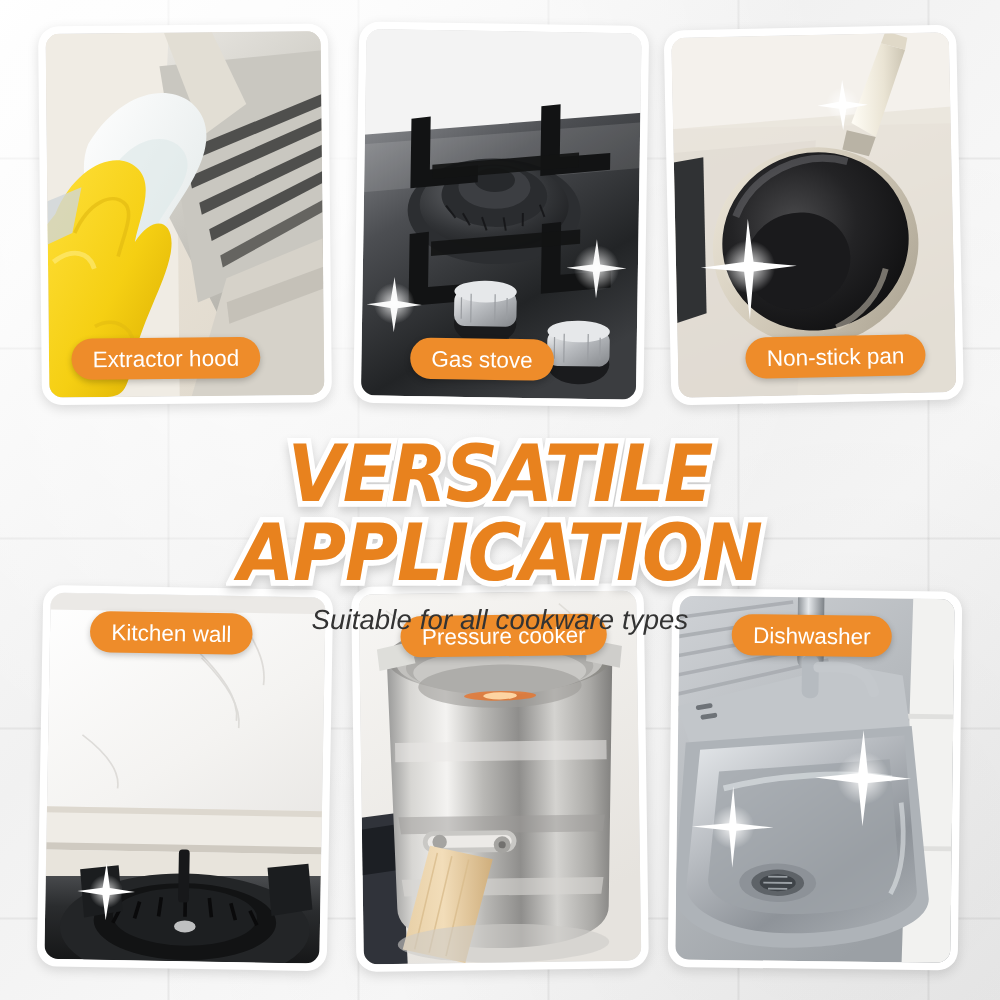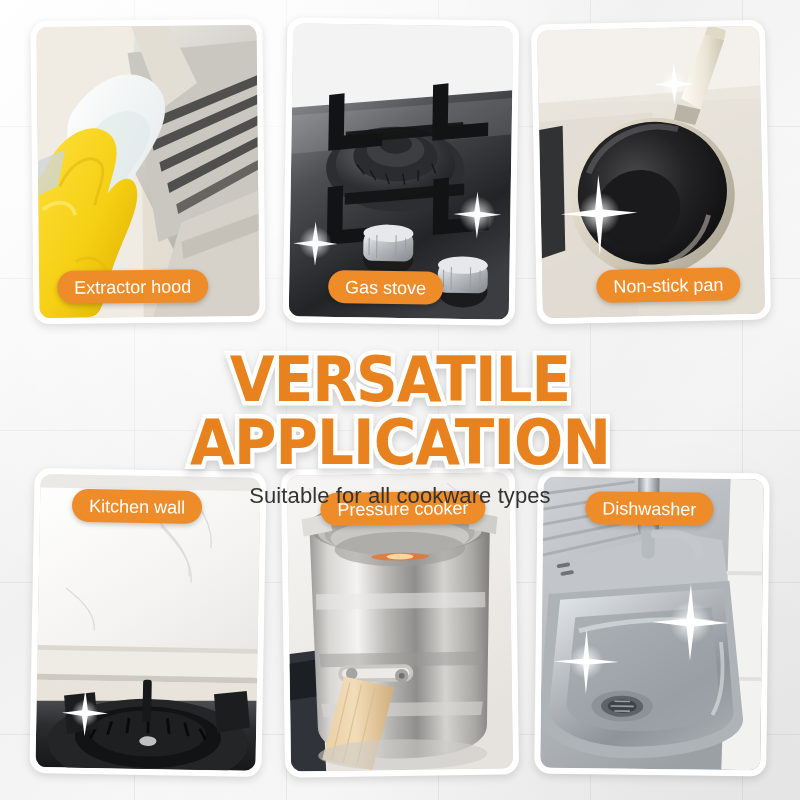--- a/index.html
+++ b/index.html
@@ -48,21 +48,21 @@
     display:flex;align-items:center;justify-content:center;
     height:33px;padding:0 17px;
     border-radius:17px;
     color:#fff;font-size:18px;line-height:1;white-space:nowrap;
     box-shadow:0 2px 5px rgba(0,0,0,.22);
     z-index:6;
   }
 
   
   #headline-block{
-    position:absolute;left:0;right:0;top:348px;text-align:center;z-index:5;
+    position:absolute;left:0;right:0;top:348px;text-align:center;z-index:5;font-style:italic;
   }
   #headline{
     margin:0;
     font-family:"DejaVu Sans","Liberation Sans",sans-serif;
     font-weight:bold;
     font-size:63px;
     line-height:1;
     letter-spacing:-1px;
     transform:scaleX(.92);
     color:#E8821E;

